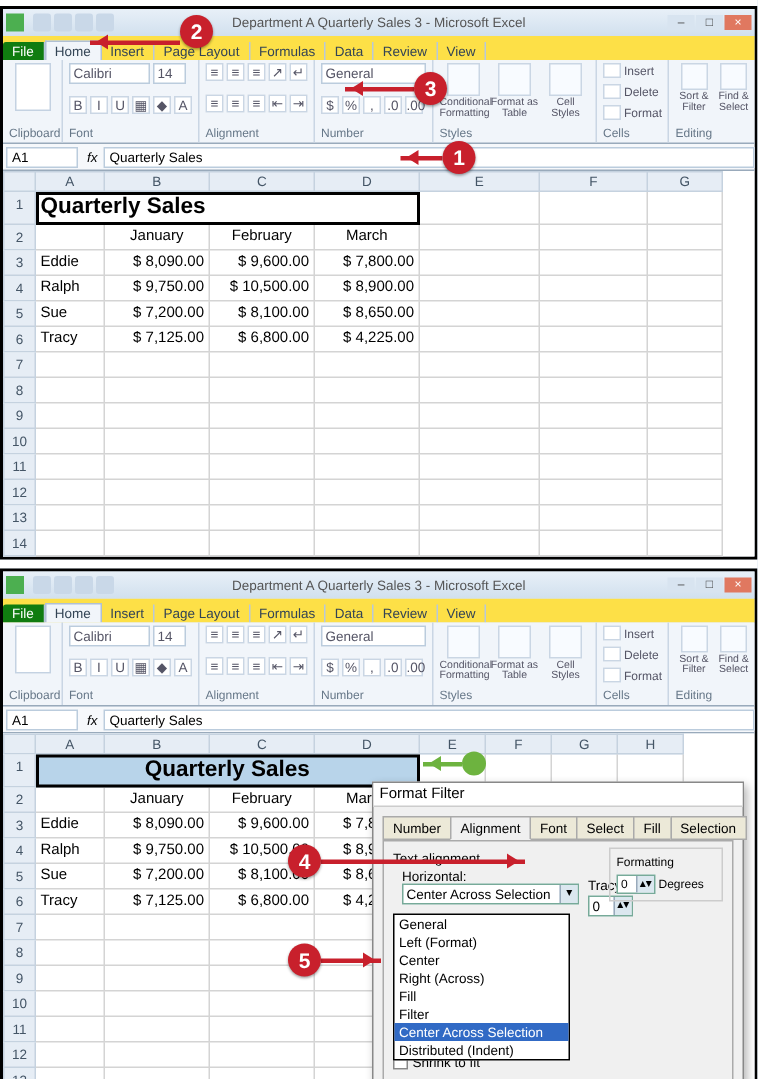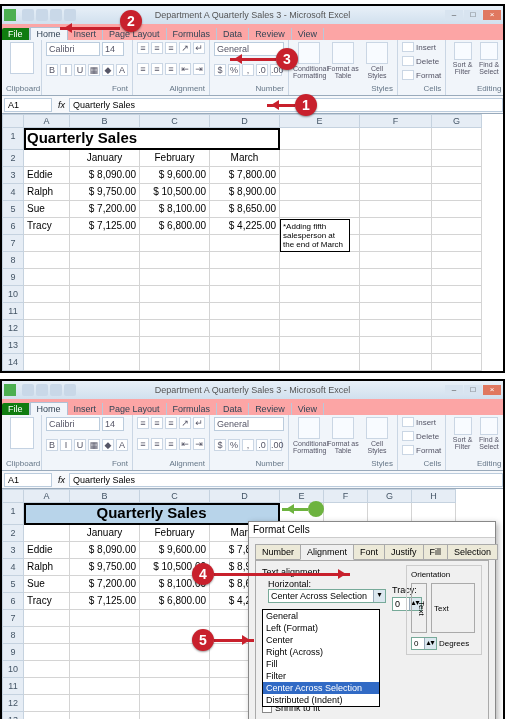--- a/index.html
+++ b/index.html
@@ -6,27 +6,27 @@
 body{background:#fff;width:505px}
 .shot{border:2px solid #000;margin:4px 0;position:relative;background:#dce6f1}
 .titlebar{height:18px;background:linear-gradient(#e8f0f8,#d1e0ee);display:flex;align-items:center;position:relative;font-size:9px;color:#444}
 .titlebar .ico{width:12px;height:12px;background:#4caf50;margin:0 2px}
 .qat{display:flex;gap:2px;margin-left:4px}
 .qat span{width:12px;height:12px;background:#c9d8e8;border-radius:2px}
 .titlebar .tt{position:absolute;left:50%;transform:translateX(-50%);font-size:9px;color:#555}
 .winbtns{position:absolute;right:2px;display:flex;gap:1px}
 .winbtns span{width:18px;height:10px;background:#d8e4f0;font-size:8px;text-align:center;line-height:10px}
 .winbtns span.cl{background:#e07860;color:#fff}
-.tabs{display:flex;height:16px;background:#fca5a5;font-size:9px;align-items:end}
+.tabs{display:flex;height:16px;background:#fde047;font-size:9px;align-items:end}
 .tab{padding:1px 6px;color:#345;border-right:1px solid #b8c8da}
 .tab.file{background:#107c10;color:#fff;border-radius:2px 0 0 0}
 .tab.active{background:#f1f5fa;border:1px solid #b0c0d4;border-bottom:none}
 .ribbon{background:#f1f5fa;height:56px;display:flex;border-bottom:1px solid #9ab;font-size:8px;color:#556;position:relative}
 .rgroup{border-right:1px solid #cad6e4;padding:2px 4px;display:flex;flex-direction:column;justify-content:space-between;height:100%}
-.rgroup .lbl{text-align:right;font-size:8px;color:#678}
+.rgroup .lbl{text-align:left;font-size:8px;color:#678}
 .clip{width:40px}
 .clip .paste{width:24px;height:32px;border:1px solid #c4d2e2;background:#fff;margin:0 auto}
 .fontg{width:100px}
 .fontrow{display:flex;gap:2px;margin-bottom:1px}
 .fsel{border:1px solid #bcd;background:#fff;height:14px;font-size:9px;padding:0 2px;display:flex;align-items:center}
 .ficon{width:12px;height:12px;border:1px solid #cad6e4;background:#fff;font-size:9px;text-align:center;line-height:10px}
 .aligng{width:78px}
 .numg{width:90px}
 .bigbtn{width:32px;text-align:center;font-size:7px;color:#556}
 .bigbtn .ii{width:22px;height:22px;border:1px solid #cad6e4;background:#f8fbff;margin:0 auto 1px}
@@ -329,21 +329,20 @@
           <div class="cell" style="width:46px"></div>
           <div class="cell" style="width:70px"></div>
           <div class="cell" style="width:70px"></div>
           <div class="cell" style="width:70px"></div>
           <div class="cell" style="width:80px"></div>
           <div class="cell" style="width:72px"></div>
           <div class="cell" style="width:50px"></div>
         </div>
       </div>
     <div class="selbox" style="left:22px;top:14px;width:256px;height:22px"></div>
-    <div class="note" style="left:278px;top:105px">*Adding fifth salesperson at the end of March</div>
   </div>
 
   <div class="callout" style="top:88px;right:186px">1</div>
   <div class="arrow left" style="top:98px;right:208px;width:28px"></div>
   <div class="callout" style="top:4px;left:118px">2</div>
   <div class="arrow left" style="top:21px;left:58px;width:60px"></div>
   <div class="callout" style="top:42px;left:274px">3</div>
   <div class="arrow left" style="top:52px;left:228px;width:46px"></div>
 </div>
 
@@ -610,26 +609,26 @@
           <div class="cell" style="width:44px"></div>
           <div class="cell" style="width:44px"></div>
           <div class="cell" style="width:44px"></div>
           <div class="cell" style="width:44px"></div>
         </div>
       </div>
     <div class="selbox" style="left:22px;top:14px;width:256px;height:22px"></div>
   </div>
 
   <div class="dialog" style="left:246px;top:140px;width:248px">
-    <div class="dlgtitle">Format Cells</div>
+    <div class="dlgtitle">Format Filter</div>
     <div class="dlgtabs">
       <div>Number</div>
       <div class="act">Alignment</div>
       <div>Font</div>
-      <div>Justify</div>
+      <div>Select</div>
       <div>Fill</div>
       <div>Selection</div>
     </div>
     <div class="dlgbody">
       <div>Text alignment</div>
       <div style="margin:2px 0 0 6px">Horizontal:</div>
       <div class="combo" style="width:118px;margin-left:6px"><span>Center Across Selection</span><span class="dd">▾</span></div>
       <div style="position:absolute;left:136px;top:24px;font-size:9px">Tracy:</div>
       <div class="combo" style="position:absolute;left:136px;top:36px;width:30px"><span>0</span><span class="dd">▴▾</span></div>
 
@@ -646,27 +645,21 @@
 
       <div style="margin-top:100px">
         <div class="chk">
             <span class="b"></span>
             <span>Shrink to fit</span>
           </div>
 
       </div>
 
       <div class="orient">
-        <div>Orientation</div>
-        <div style="display:flex;gap:4px;margin-top:4px">
-          <div style="border:1px solid #aaa;width:16px;height:50px;writing-mode:vertical-rl;text-align:center;font-size:8px">Text</div>
-          <div style="border:1px solid #aaa;width:44px;height:50px;position:relative">
-              <span style="position:absolute;left:2px;top:20px;font-size:8px">Text</span>
-            </div>
-        </div>
+        <div>Formatting</div>
         <div style="margin-top:4px;display:flex;gap:2px;align-items:center">
             <div class="combo" style="width:26px"><span>0</span><span class="dd">▴▾</span></div>
             <span>Degrees</span>
           </div>
       </div>
     </div>
 
   </div>
 
   <div class="gcirc" style="top:120px;left:306px"></div>

